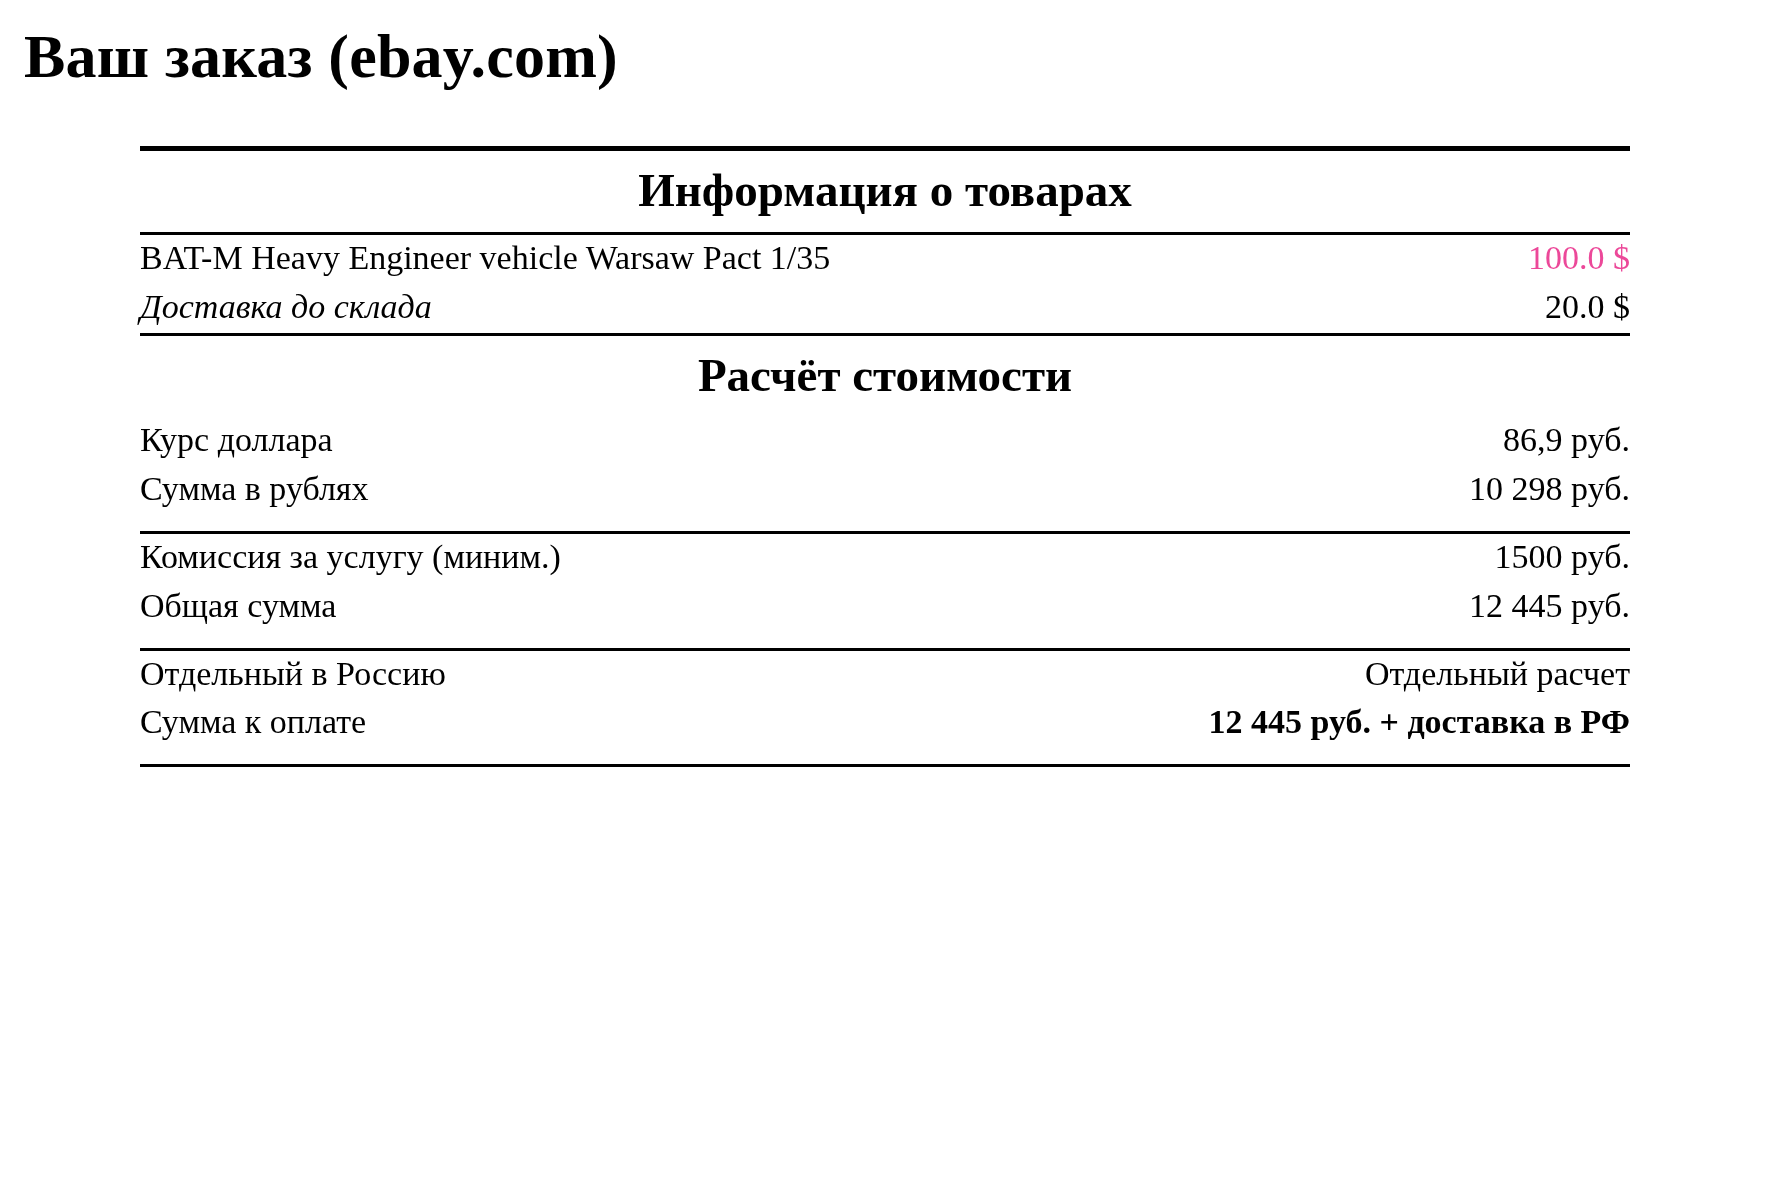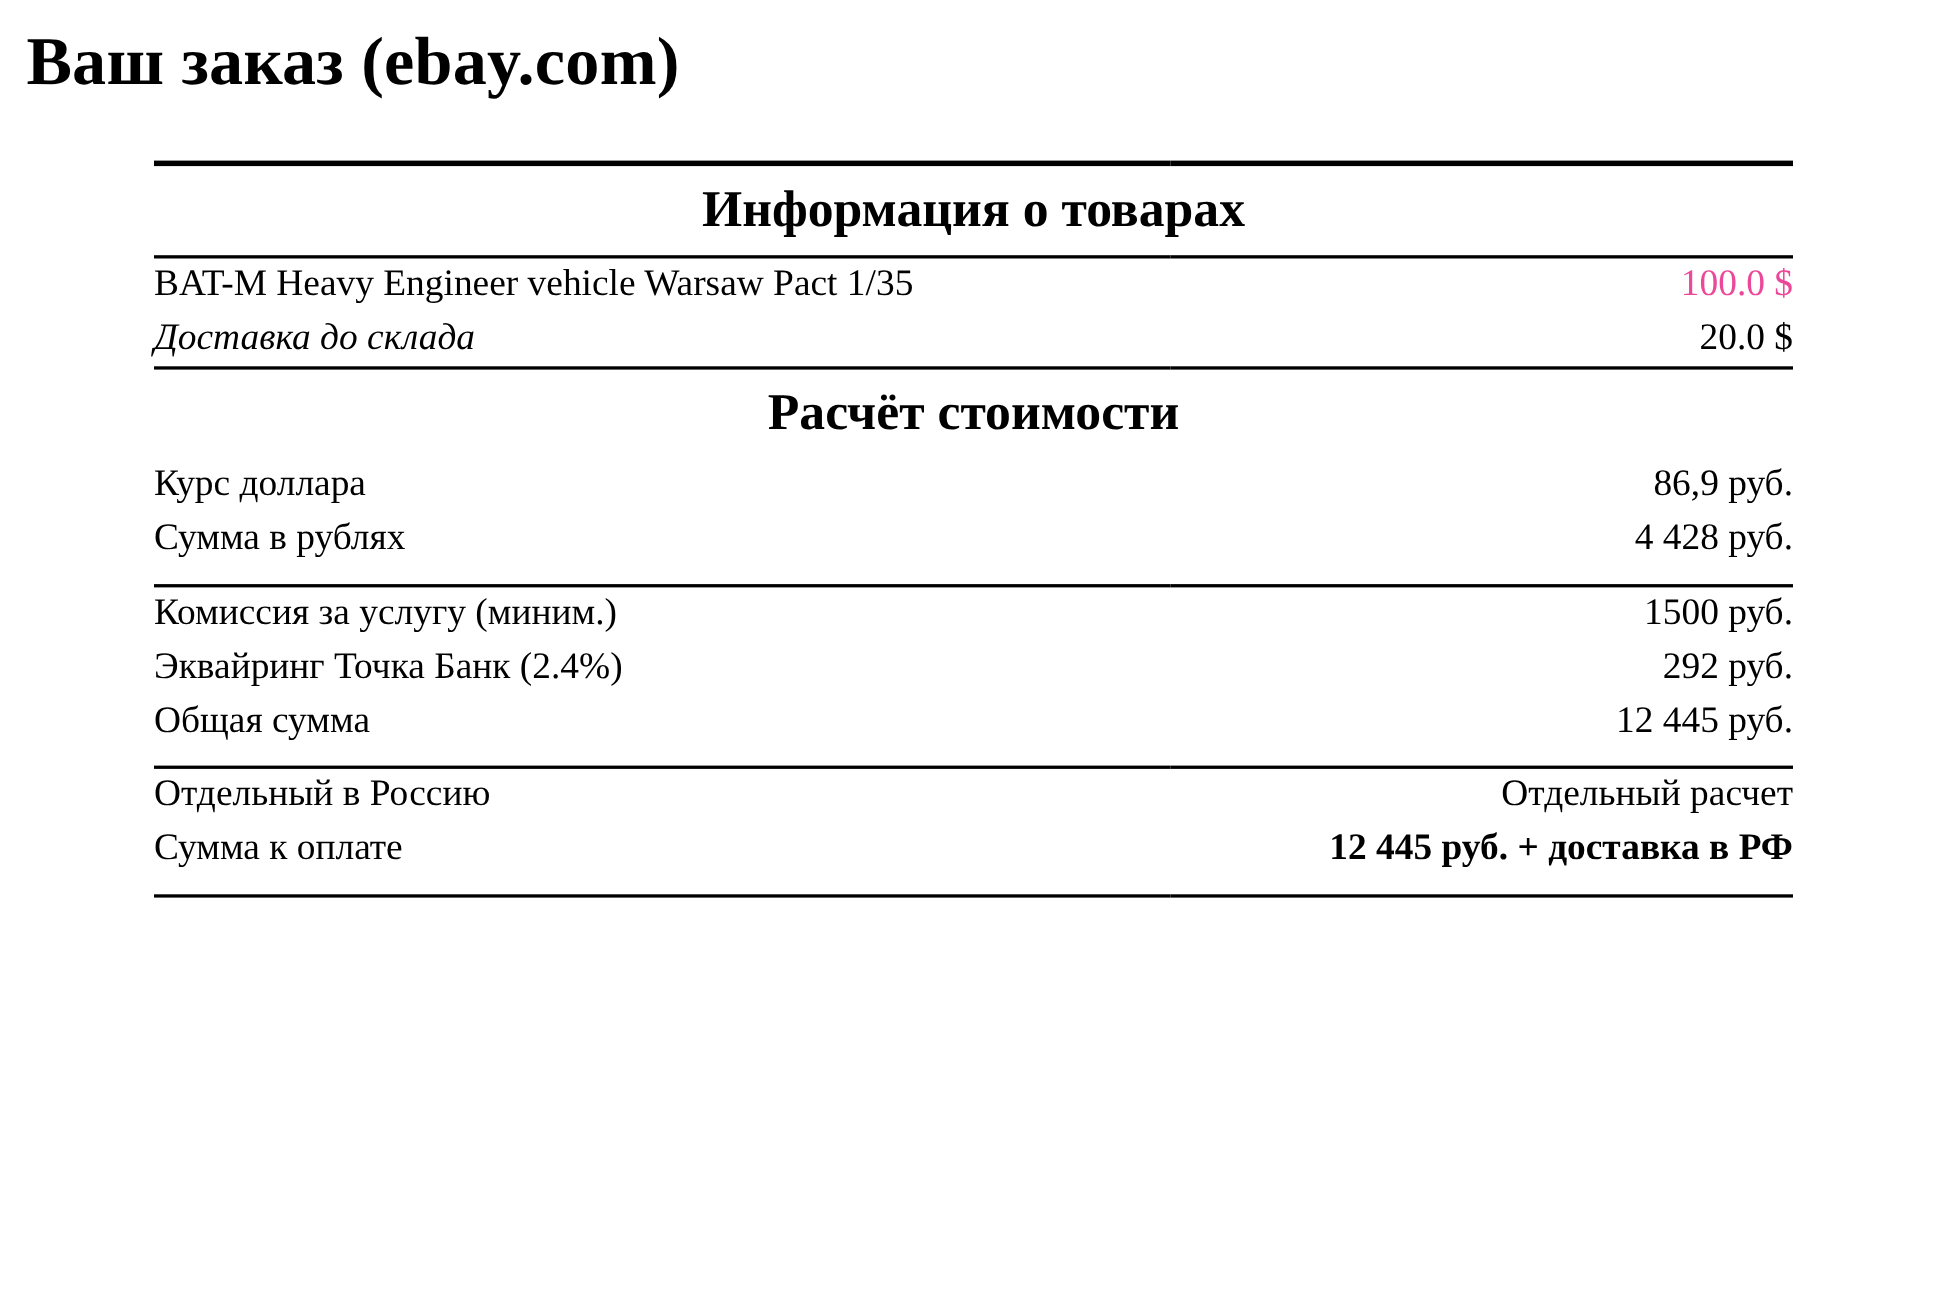--- a/index.html
+++ b/index.html
@@ -112,35 +112,31 @@
         <tr class="section rule-thin">
           <td colspan="2">Расчёт стоимости</td>
         </tr>
 
         <tr>
           <td class="label">Курс доллара</td>
           <td class="value">86,9 руб.</td>
         </tr>
         <tr>
           <td class="label">Сумма в рублях</td>
-          <td class="value">4 428 руб.</td>
+          <td class="value">10 298 руб.</td>
         </tr>
 
         <tr class="spacer-sm">
             <td></td>
             <td></td>
           </tr>
 
         <tr class="rule-thin">
           <td class="label">Комиссия за услугу (миним.)</td>
           <td class="value">1500 руб.</td>
-        </tr>
-        <tr>
-          <td class="label">Эквайринг Точка Банк (2.4%)</td>
-          <td class="value">292 руб.</td>
         </tr>
         <tr>
           <td class="label">Общая сумма</td>
           <td class="value">12 445 руб.</td>
         </tr>
 
         <tr class="spacer-sm">
             <td></td>
             <td></td>
           </tr>

